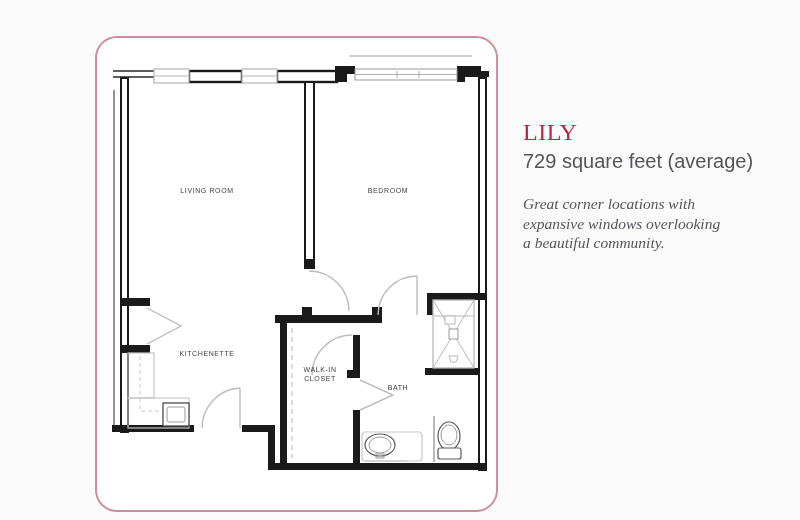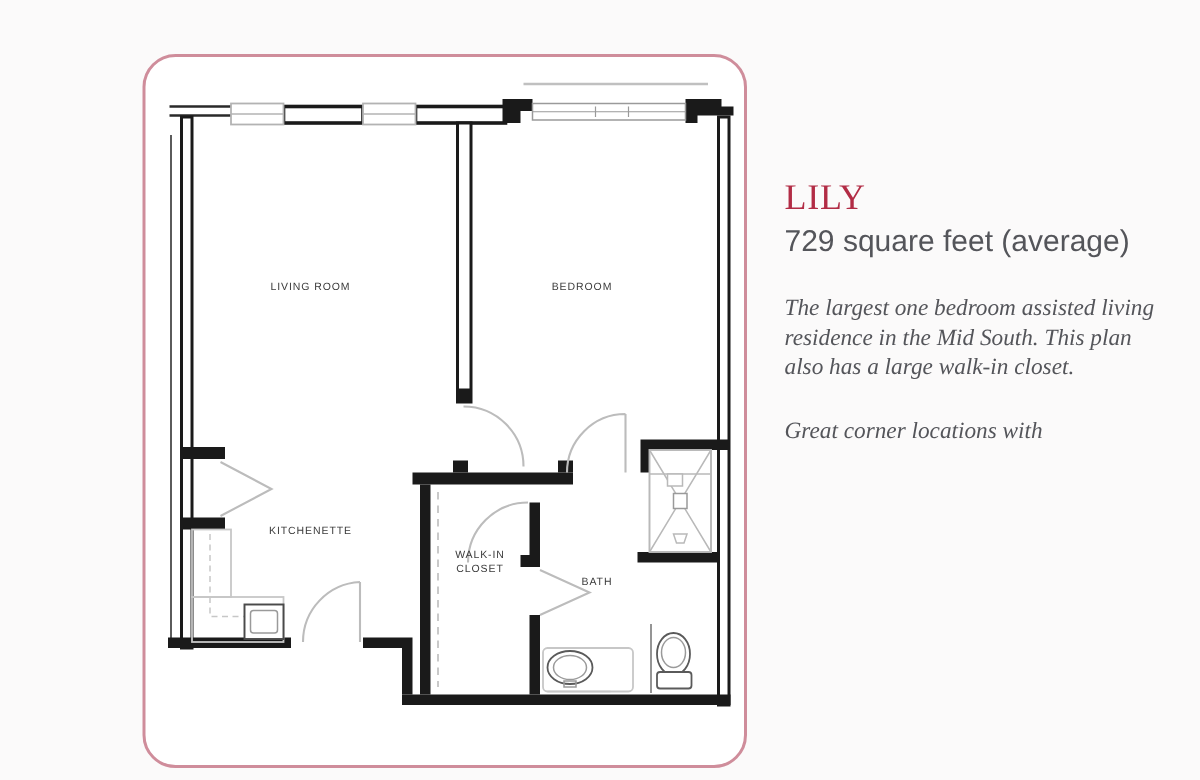--- a/index.html
+++ b/index.html
@@ -177,23 +177,20 @@
       <text class="room-label" x="223" y="343">CLOSET</text>
       <text class="room-label" x="301" y="352">BATH</text>
     </svg>
   </div>
 
   <div class="info-panel">
     <div class="unit-title">LILY</div>
     <div class="unit-meta">
       <div>729 square feet (average)</div>
     </div>
-    <div class="unit-desc desc-block-1">
-      <div>The largest one bedroom assisted living</div>
-      <div>residence in the Mid South. This plan</div>
-      <div>also has a large walk-in closet.</div>
-    </div>
     <div class="unit-desc desc-block-2">
       <div>Great corner locations with</div>
+      <div>expansive windows overlooking</div>
+      <div>a beautiful community.</div>
     </div>
   </div>
 
 </div>
 
 </body></html>

